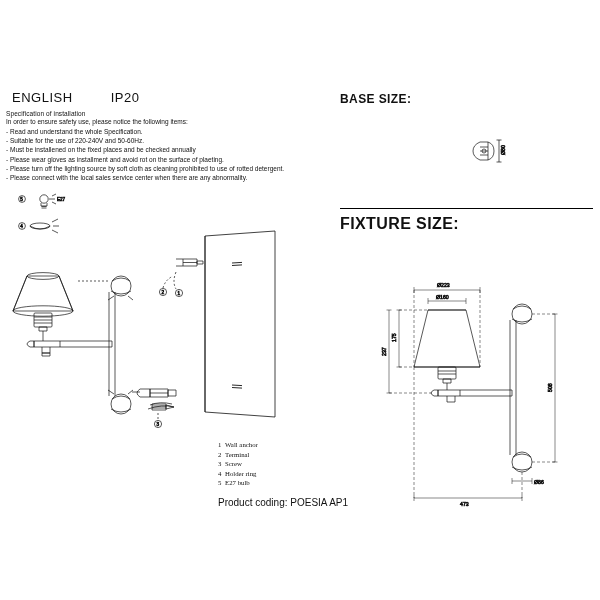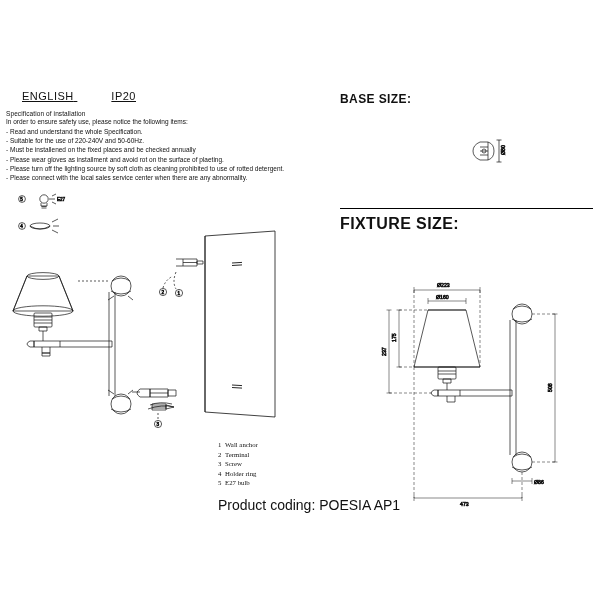--- a/index.html
+++ b/index.html
@@ -16,25 +16,24 @@
     overflow: hidden;
   }
   .sheet {
     position: absolute;
     inset: 0;
   }
 
   
   .lang-row {
     position: absolute;
-    left: 22px;
+    left: 12px;
     top: 90px;
-    font-size: 11px;
+    font-size: 13px;
     letter-spacing: .5px;
-    text-decoration: underline;
   }
   .lang-row .ip {
     margin-left: 34px;
   }
 
   .spec-title {
     position: absolute;
     left: 6px;
     top: 110px;
     font-size: 6.5px;
@@ -90,21 +89,21 @@
     font-size: 6.8px;
     line-height: 9.6px;
     font-family: "Liberation Serif", serif;
   }
   .parts .row span.num { display: inline-block; width: 7px; }
 
   .coding {
     position: absolute;
     left: 218px;
     top: 497px;
-    font-size: 14px;
+    font-size: 10px;
   }
 
   
   svg { display: block; overflow: visible; }
   .svg-layer {
     position: absolute;
     left: 0;
     top: 0;
     width: 600px;
     height: 600px;

